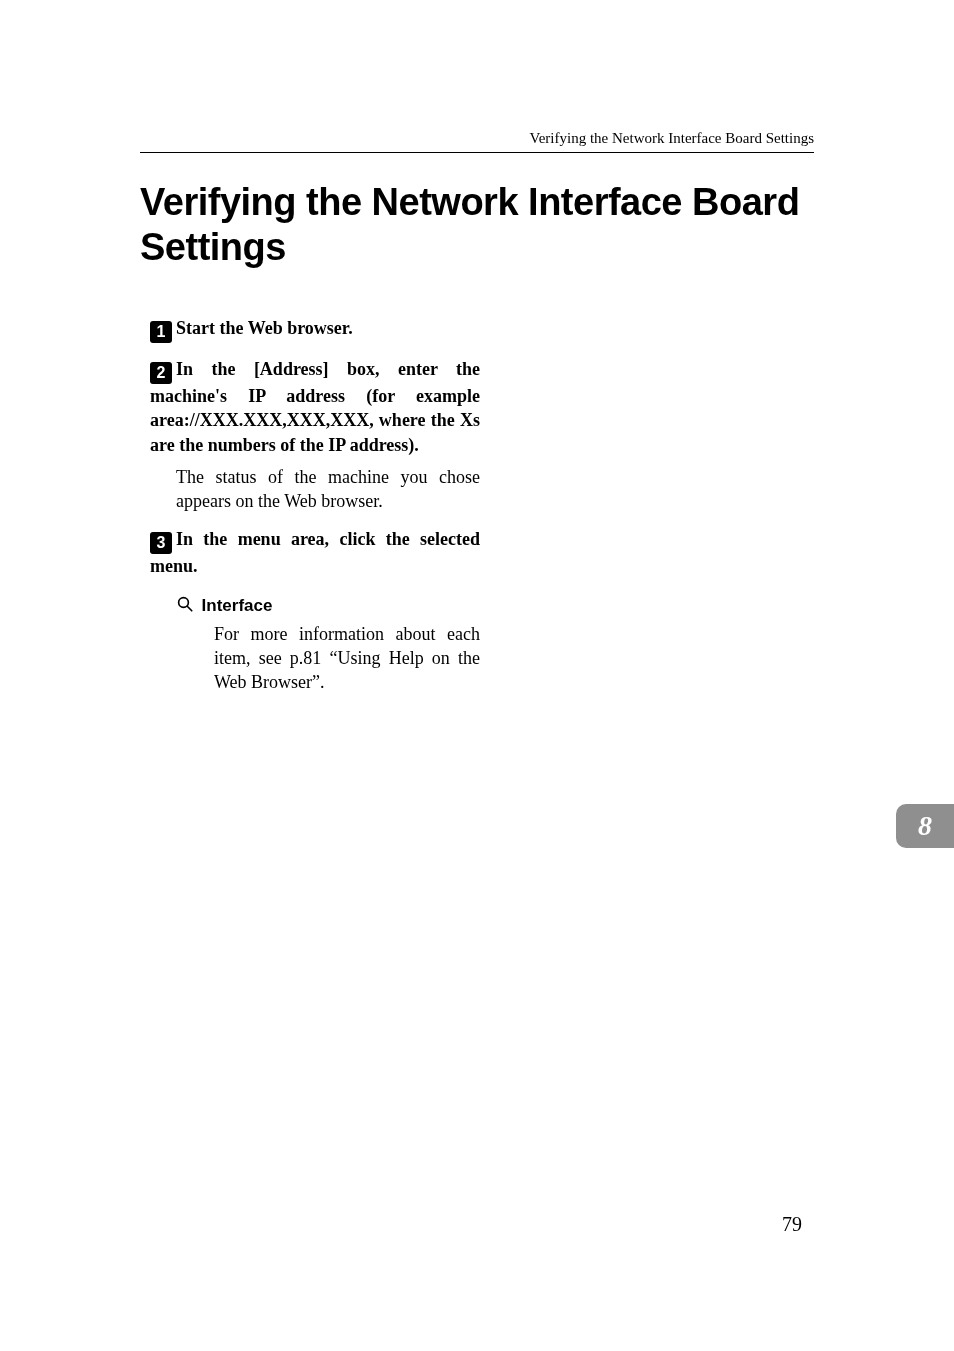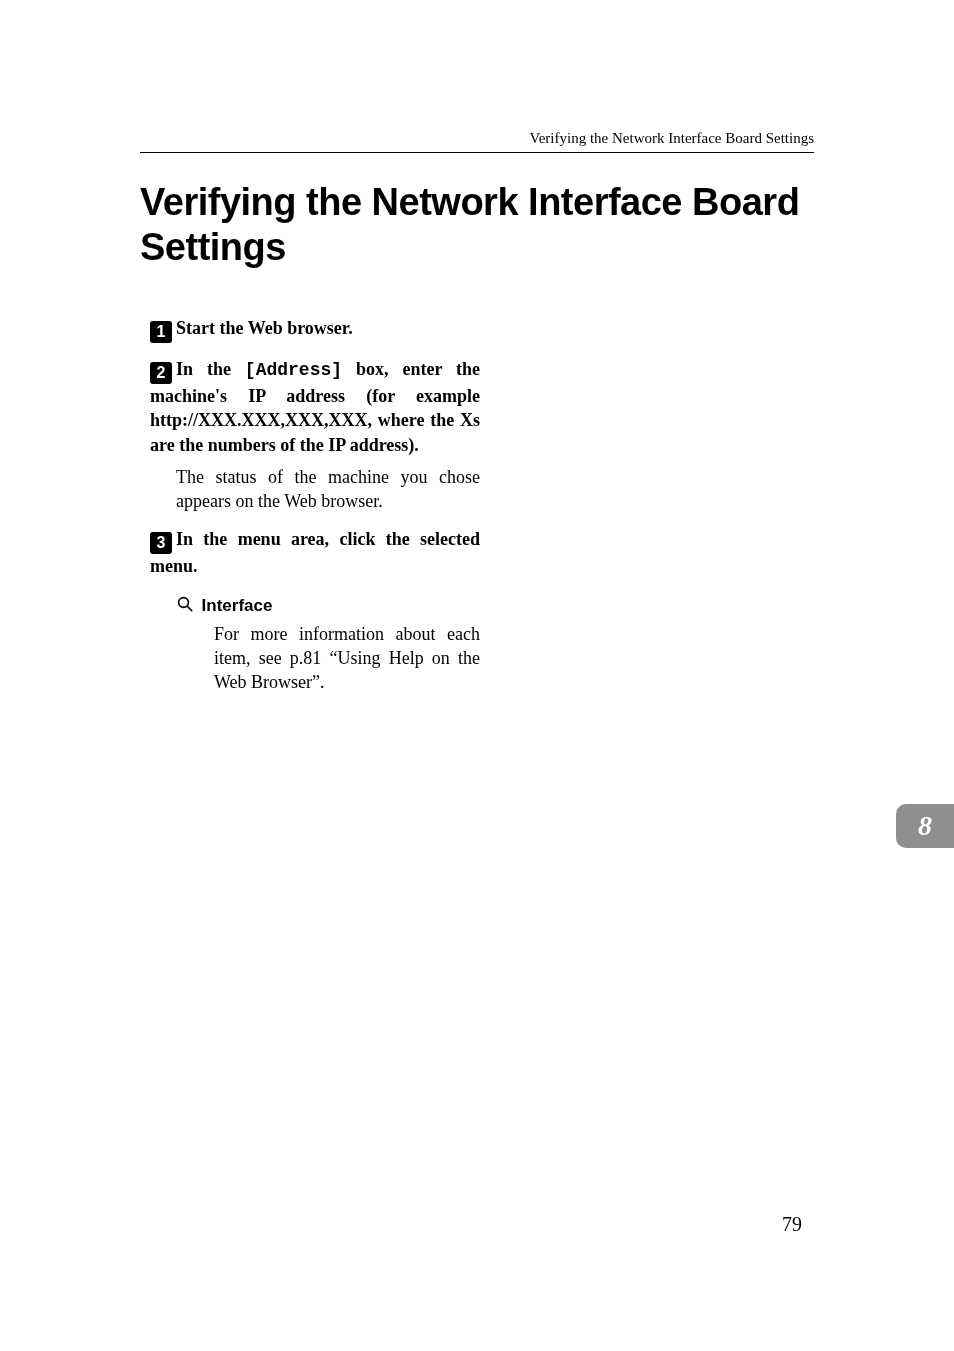--- a/index.html
+++ b/index.html
@@ -77,21 +77,21 @@
     margin-left: 26px;
     margin-top: 8px;
   }
   .para {
     font-family: Georgia, "Times New Roman", serif;
     font-size: 18px;
     line-height: 1.35;
     text-align: justify;
   }
   .ui-bold {
-    font-family: Liberation Mono, monospace;
+    font-family: Liberation Serif, serif;
     font-weight: bold;
     margin-top: 12px;
   }
   .ref-head {
     margin-left: 26px;
     margin-top: 10px;
   }
   .ref-head .mag {
     font-size: 20px;
     margin-right: 2px;
@@ -145,21 +145,21 @@
   <div class="col">
 
     <div class="step">
       <div class="step-head">
         <span class="num">1</span><span>Start the Web browser.</span>
       </div>
     </div>
 
     <div class="step">
       <div class="step-head">
-        <span class="num">2</span><span>In the </span><span class="ui-bold">[Address]</span><span> box, enter the machine's IP address (for example http://XXX.XXX,XXX,XXX, where the Xs are the numbers of the IP address).</span>
+        <span class="num">2</span><span>In the </span><span class="ui-bold">[Address]</span><span> box, enter the machine's IP address (for example area://XXX.XXX,XXX,XXX, where the Xs are the numbers of the IP address).</span>
       </div>
       <div class="step-body-indent">
         <div class="para">The status of the machine you chose appears on the Web browser.</div>
       </div>
     </div>
 
     <div class="step">
       <div class="step-head">
         <span class="num">3</span><span>In the menu area, click the selected menu.</span>
       </div>

